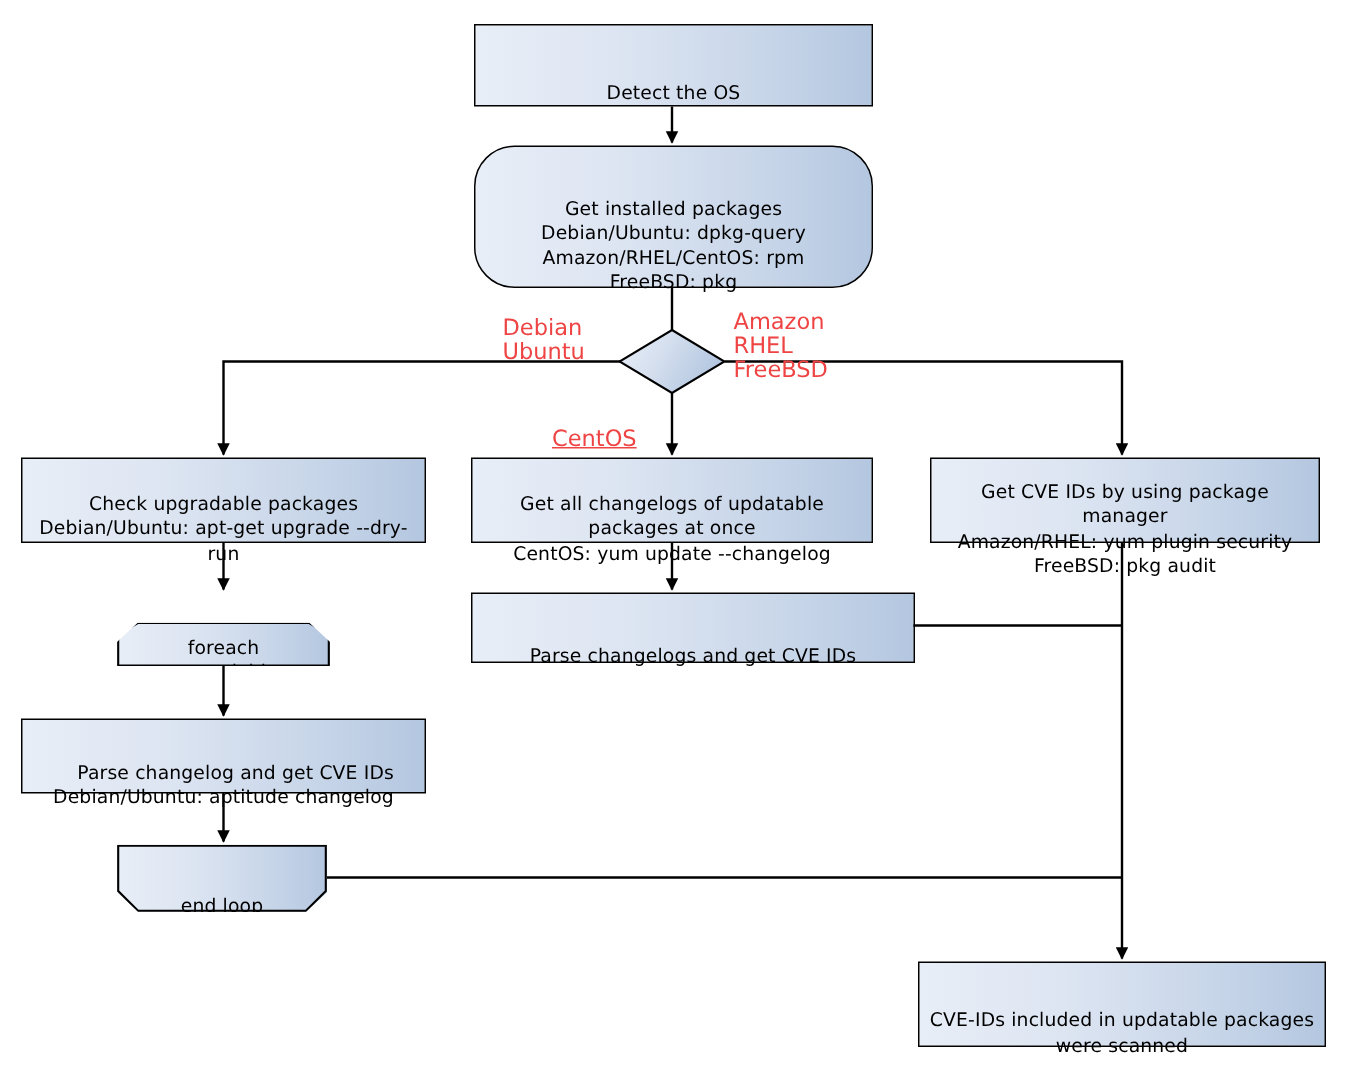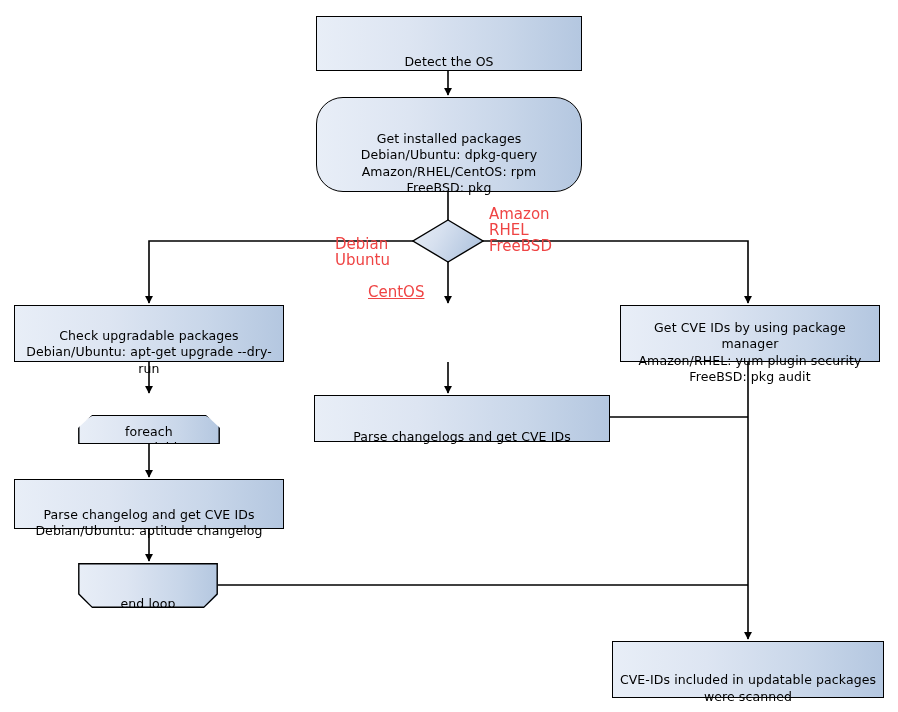--- a/index.html
+++ b/index.html
@@ -135,60 +135,64 @@
     <defs>
       <linearGradient id="diamondGrad" x1="0" y1="0" x2="1" y2="0.35">
         <stop offset="0%" stop-color="#e8eef7"></stop>
         <stop offset="45%" stop-color="#d6e0ef"></stop>
         <stop offset="100%" stop-color="#b4c7e0"></stop>
       </linearGradient>
     </defs>
     <polygon points="36,1 71,22 36,43 1,22" fill="url(#diamondGrad)" stroke="#000000" stroke-width="1.4"></polygon>
   </svg>
 
-  <div class="edge-label" style="left:335px; top:220px; width:80px;">
+  <div class="edge-label" style="left:335px; top:194px; width:80px;">
     <span>Debian
 Ubuntu</span>
   </div>
 
   <div class="edge-label" style="left:489px; top:190px; width:96px;">
     <span>Amazon
 RHEL
 FreeBSD</span>
   </div>
 
   <div class="edge-label" style="left:368px; top:268px; width:74px;text-decoration:underline;">
     <span>CentOS</span>
   </div>
 
   <div class="node process" style="left:14px; top:305px; width:270px; height:57px;">
     <span class="label">Check upgradable packages
 Debian/Ubuntu: apt-get upgrade --dry-run</span>
   </div>
 
+  <div class="node process" style="left:314px; top:305px; width:268px; height:57px;">
+    <span class="label">Get all changelogs of updatable packages at once
+CentOS: yum update --changelog</span>
+  </div>
 
   <div class="node process" style="left:620px; top:305px; width:260px; height:57px;">
     <span class="label">Get CVE IDs by using package manager
 Amazon/RHEL: yum plugin security
 FreeBSD: pkg audit</span>
   </div>
 
   <div class="node loop-start" style="left:78px; top:415px; width:142px; height:29px;">
     <svg class="loop-outline" viewBox="0 0 142 47" preserveAspectRatio="none" xmlns="http://www.w3.org/2000/svg">
       <polygon points="14,0.8 128,0.8 141.2,13 141.2,46.2 0.8,46.2 0.8,13" fill="none" stroke="#000000" stroke-width="1.4"></polygon>
     </svg>
     <span class="label">foreach
 upgradable  packages</span>
   </div>
 
   <div class="node process" style="left:314px; top:395px; width:296px; height:47px;">
     <span class="label">Parse changelogs and get CVE IDs</span>
   </div>
 
-  <div class="node process" style="left:14px; top:479px; width:270px; height:50px;">
+  <div class="node process" style="left:14px; top:479px; width:270px; height:50px;text-align:right;">
     <span class="label">Parse changelog and get  CVE IDs
 Debian/Ubuntu: aptitude changelog</span>
   </div>
 
   <div class="node loop-end" style="left:78px; top:563px; width:140px; height:45px;">
     <svg class="loop-outline" viewBox="0 0 140 45" preserveAspectRatio="none" xmlns="http://www.w3.org/2000/svg">
       <polygon points="0.8,0.8 139.2,0.8 139.2,31 126,44.2 14,44.2 0.8,31" fill="none" stroke="#000000" stroke-width="1.4"></polygon>
     </svg>
     <span class="label">end loop</span>
   </div>

